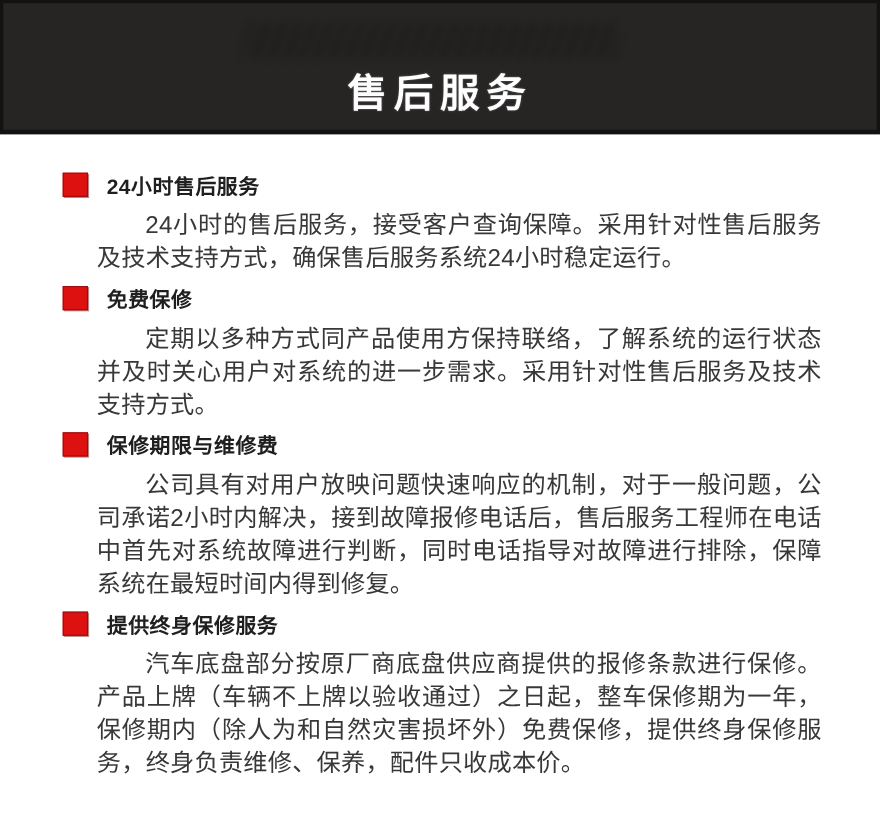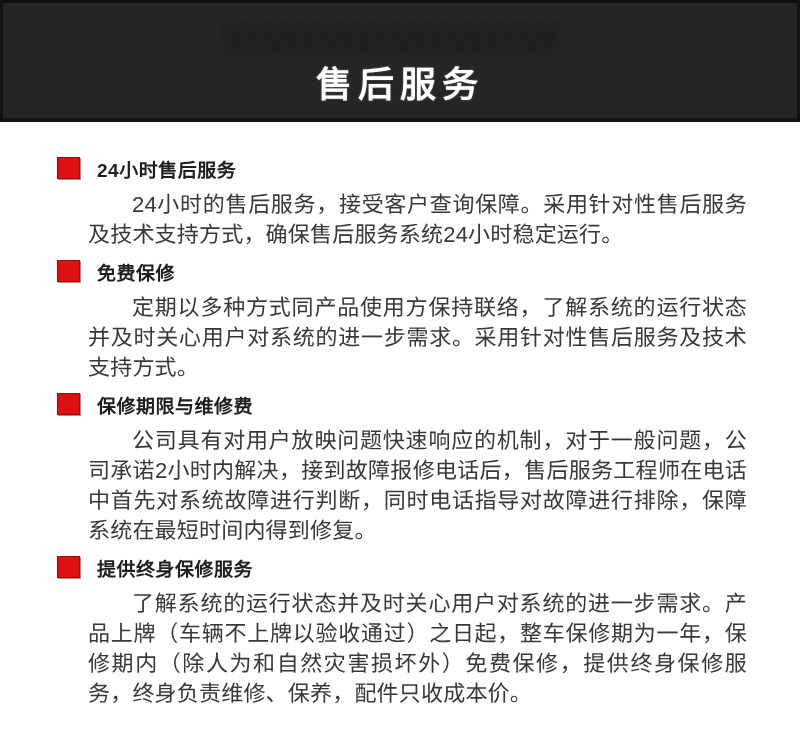--- a/index.html
+++ b/index.html
@@ -127,17 +127,17 @@
         <span class="section-heading">保修期限与维修费</span>
       </div>
       <p class="para">公司具有对用户放映问题快速响应的机制，对于一般问题，公司承诺2小时内解决，接到故障报修电话后，售后服务工程师在电话中首先对系统故障进行判断，同时电话指导对故障进行排除，保障系统在最短时间内得到修复。</p>
     </div>
 
     <div class="section">
       <div class="heading-row">
         <span class="bullet"></span>
         <span class="section-heading">提供终身保修服务</span>
       </div>
-      <p class="para">了解系统的运行状态并及时关心用户对系统的进一步需求。产品上牌（车辆不上牌以验收通过）之日起，整车保修期为一年，保修期内（除人为和自然灾害损坏外）免费保修，提供终身保修服务，终身负责维修、保养，配件只收成本价。</p>
+      <p class="para">汽车底盘部分按原厂商底盘供应商提供的报修条款进行保修。产品上牌（车辆不上牌以验收通过）之日起，整车保修期为一年，保修期内（除人为和自然灾害损坏外）免费保修，提供终身保修服务，终身负责维修、保养，配件只收成本价。</p>
     </div>
 
   </div>
 </div>
 
 </body></html>

